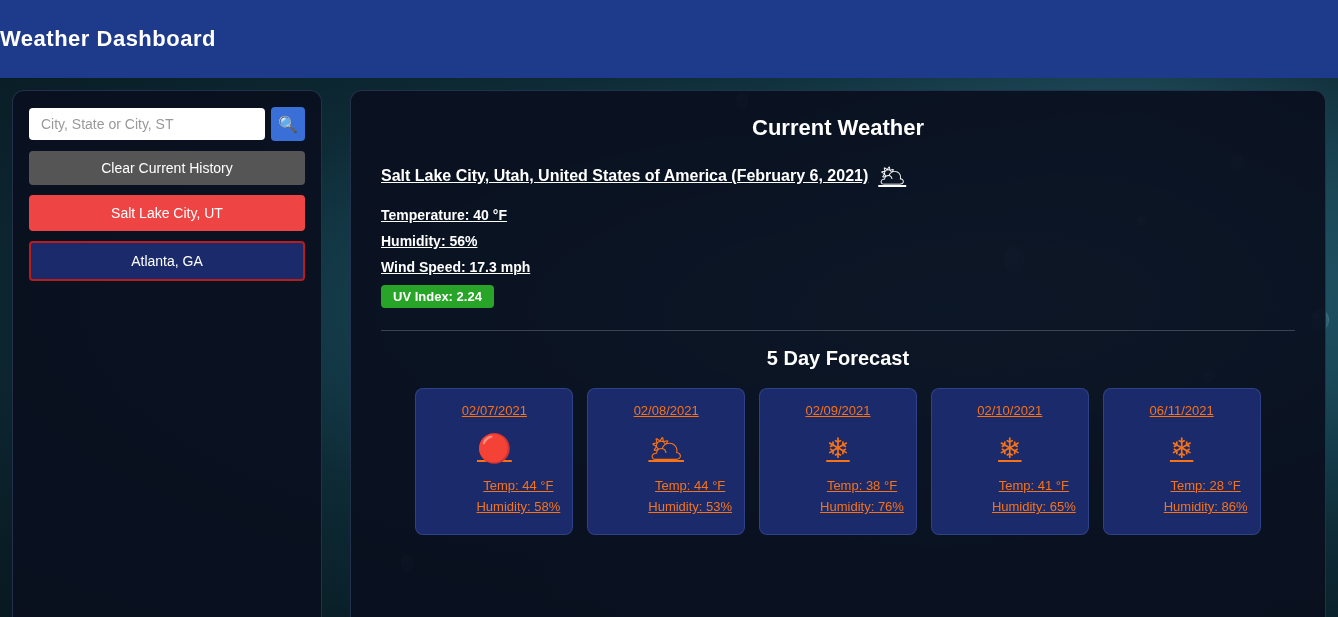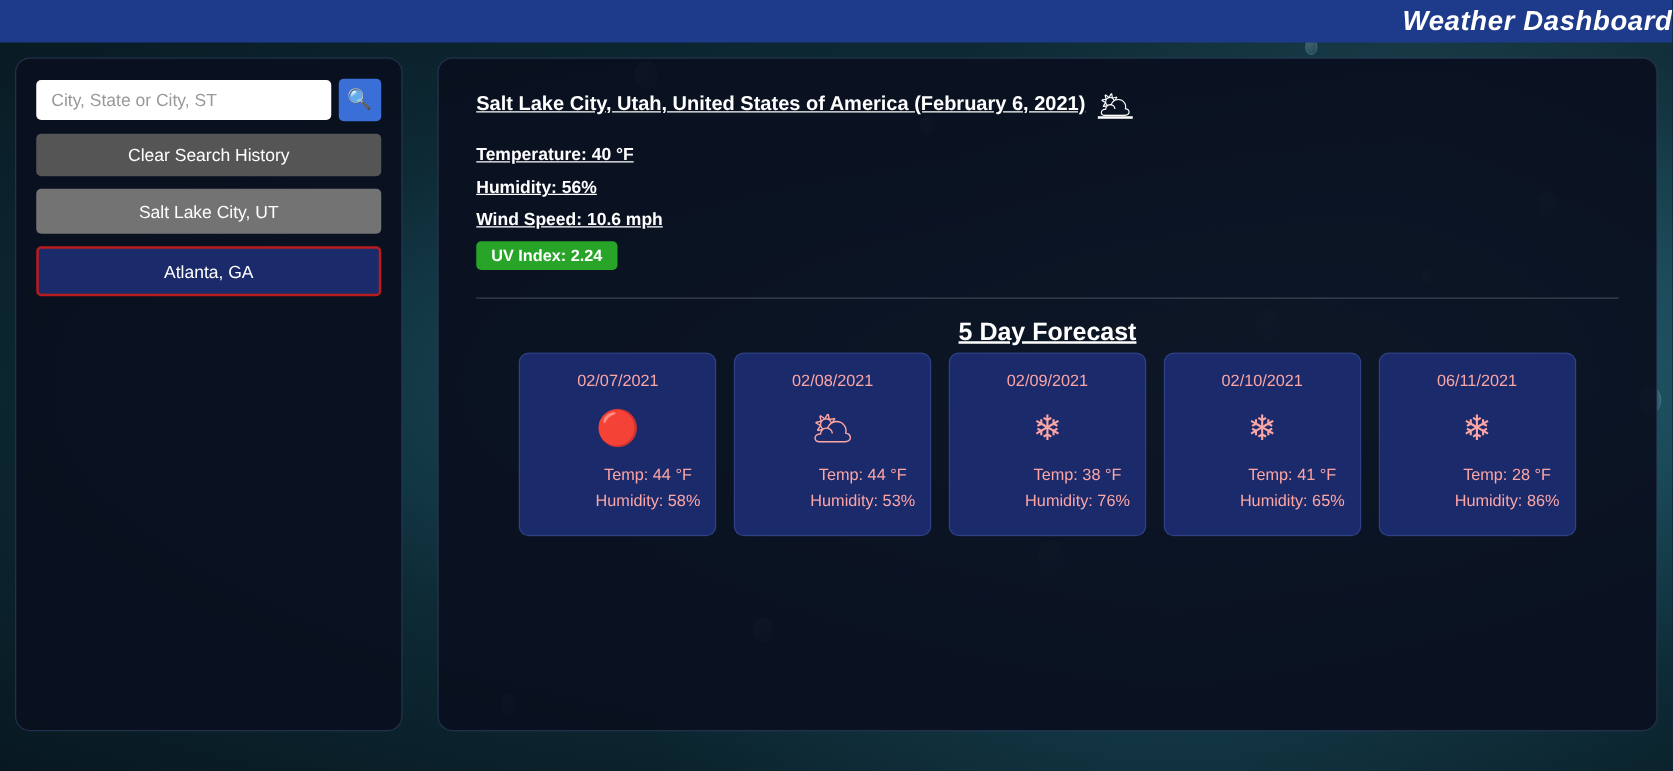--- a/index.html
+++ b/index.html
@@ -40,23 +40,22 @@
       border-radius: 50%;
       background: radial-gradient(circle at 30% 30%, rgba(180,220,240,0.6), rgba(100,160,190,0.3));
       border: 1px solid rgba(150,200,220,0.4);
     }
 
     
     .header {
       position: relative;
       z-index: 10;
       background: #1e3a8a;
-      text-align: right;
-      padding: 4px 0;
-      font-style: italic;
+      text-align: left;
+      padding: 26px 0;
     }
     .header-title {
       color: #ffffff;
       font-size: 22px;
       font-weight: bold;
       letter-spacing: 0.5px;
     }
 
     
     .main-content {
@@ -121,21 +120,21 @@
       border: none;
       border-radius: 4px;
       padding: 9px 0;
       width: 100%;
       font-size: 14px;
       cursor: pointer;
       text-align: center;
     }
 
     .history-item {
-      background: #737373;
+      background: #ef4444;
       color: white;
       border: none;
       border-radius: 4px;
       padding: 10px 0;
       width: 100%;
       font-size: 14px;
       cursor: pointer;
       text-align: center;
     }
     .history-item.secondary {
@@ -204,38 +203,38 @@
     .divider {
       border: none;
       border-top: 1px solid rgba(255,255,255,0.2);
       margin: 16px 0;
     }
 
     .forecast-title {
       font-size: 20px;
       font-weight: bold;
       text-align: center;
-      margin-bottom: 4px;
-      text-decoration: underline;
+      margin-bottom: 18px;
     }
 
     .forecast-cards {
       display: flex;
       gap: 14px;
       justify-content: center;
     }
 
     .forecast-card {
       background: #1a2a6a;
       border-radius: 8px;
       padding: 14px 12px;
       min-width: 120px;
       text-align: center;
-      color: #fca5a5;
+      color: #f97316;
       border: 1px solid rgba(80,100,180,0.4);
+      text-decoration: underline;
     }
 
     .forecast-date {
       font-size: 13px;
       margin-bottom: 12px;
     }
 
     .forecast-icon {
       font-size: 28px;
       margin-bottom: 12px;
@@ -277,37 +276,38 @@
 
 <div class="main-content">
 
   <div class="sidebar">
     <div class="search-row">
       <input class="search-input" type="text" placeholder="City, State or City, ST" style="">
       <button class="search-button">
         <span>🔍</span>
       </button>
     </div>
-    <button class="clear-history-button">Clear Search History</button>
+    <button class="clear-history-button">Clear Current History</button>
     <button class="history-item">Salt Lake City, UT</button>
     <button class="history-item secondary">Atlanta, GA</button>
   </div>
 
   <div class="weather-panel">
 
+    <div class="current-weather-title">Current Weather</div>
 
     <div class="city-row">
       <span class="city-name">Salt Lake City, Utah, United States of America (February 6, 2021)</span>
       <span class="cloud-icon">🌥</span>
     </div>
 
     <div class="weather-stats">
       <div class="stat-line">Temperature: 40 °F</div>
       <div class="stat-line">Humidity: 56%</div>
-      <div class="stat-line">Wind Speed: 10.6 mph</div>
+      <div class="stat-line">Wind Speed: 17.3 mph</div>
       <div class="uv-badge">UV Index: 2.24</div>
     </div>
 
     <hr class="divider">
 
     <div class="forecast-title">5 Day Forecast</div>
 
     <div class="forecast-cards">
     <div class="forecast-card">
       <div class="forecast-date">02/07/2021</div>

